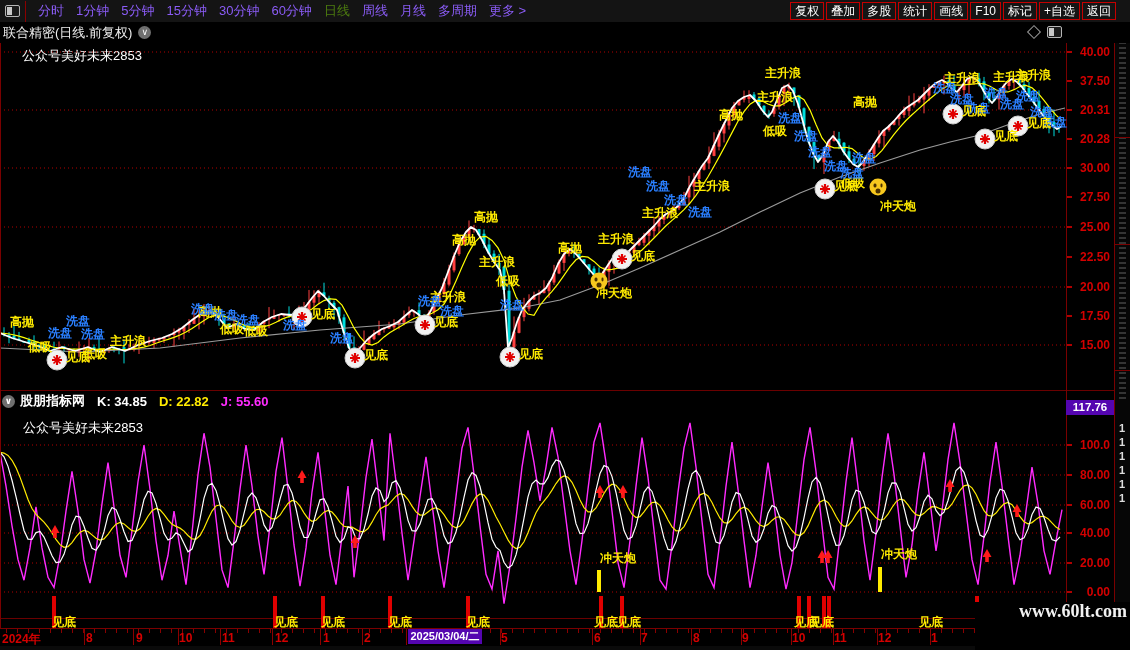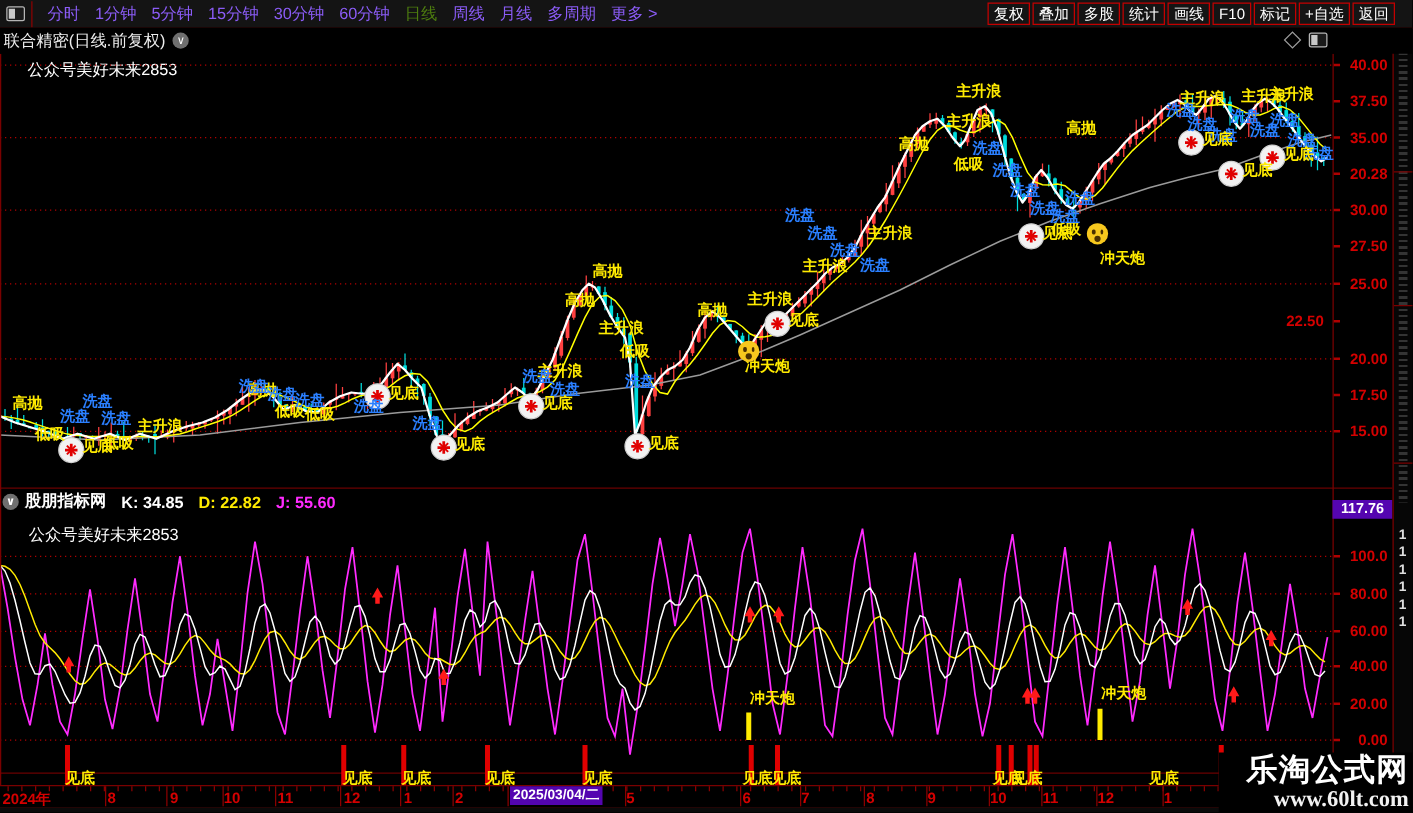--- a/index.html
+++ b/index.html
@@ -704,31 +704,31 @@
     </div>
     <div class="smiley" style="left: 878px; top: 187px;">
       <i class="l"></i>
       <i class="r"></i>
       <b></b>
     </div>
     <div class="axlbl" style="left: 1110px; top: 52px;">40.00</div>
     <div class="tick" style="left: 1067px; top: 51px;"></div>
     <div class="axlbl" style="left: 1110px; top: 81px;">37.50</div>
     <div class="tick" style="left: 1067px; top: 80px;"></div>
-    <div class="axlbl" style="left: 1110px; top: 110px;">35.00</div>
+    <div class="axlbl" style="left: 1110px; top: 110px;">20.31</div>
     <div class="tick" style="left: 1067px; top: 109px;"></div>
     <div class="axlbl" style="left: 1110px; top: 139px;">20.28</div>
     <div class="tick" style="left: 1067px; top: 138px;"></div>
     <div class="axlbl" style="left: 1110px; top: 168px;">30.00</div>
     <div class="tick" style="left: 1067px; top: 167px;"></div>
     <div class="axlbl" style="left: 1110px; top: 197px;">27.50</div>
     <div class="tick" style="left: 1067px; top: 196px;"></div>
     <div class="axlbl" style="left: 1110px; top: 227px;">25.00</div>
     <div class="tick" style="left: 1067px; top: 226px;"></div>
-    <div class="axlbl" style="left: 1059px; top: 257px;">22.50</div>
+    <div class="axlbl" style="left: 1110px; top: 257px;">22.50</div>
     <div class="tick" style="left: 1067px; top: 256px;"></div>
     <div class="axlbl" style="left: 1110px; top: 287px;">20.00</div>
     <div class="tick" style="left: 1067px; top: 286px;"></div>
     <div class="axlbl" style="left: 1110px; top: 316px;">17.50</div>
     <div class="tick" style="left: 1067px; top: 315px;"></div>
     <div class="axlbl" style="left: 1110px; top: 345px;">15.00</div>
     <div class="tick" style="left: 1067px; top: 344px;"></div>
     <div class="axlbl" style="left: 1110px; top: 445px;">100.0</div>
     <div class="tick" style="left: 1067px; top: 444px;"></div>
     <div class="axlbl" style="left: 1110px; top: 475px;">80.00</div>
@@ -905,21 +905,20 @@
   <div class="rs-sep" style="top:348px"></div>
 <div class="rs-d" style="top: 400px;">1</div>
     <div class="rs-d" style="top: 414px;">1</div>
     <div class="rs-d" style="top: 428px;">1</div>
     <div class="rs-d" style="top: 442px;">1</div>
     <div class="rs-d" style="top: 456px;">1</div>
     <div class="rs-d" style="top: 470px;">1</div>
   </div>
 
 <div class="wm">
-  <div class="l1">乐淘公式网</div>
   <div class="l2">www.60lt.com</div>
 </div>
 
 <div class="ybar" style="left: 597px; top: 570px; height: 22px;"></div>
 <div class="ybar" style="left: 878px; top: 567px; height: 25px;"></div>
 <div class="rbar" style="left: 52px; top: 596px; height: 32px;"></div>
 <div class="rbar" style="left: 273px; top: 596px; height: 32px;"></div>
 <div class="rbar" style="left: 321px; top: 596px; height: 32px;"></div>
 <div class="rbar" style="left: 388px; top: 596px; height: 32px;"></div>
 <div class="rbar" style="left: 466px; top: 596px; height: 32px;"></div>

